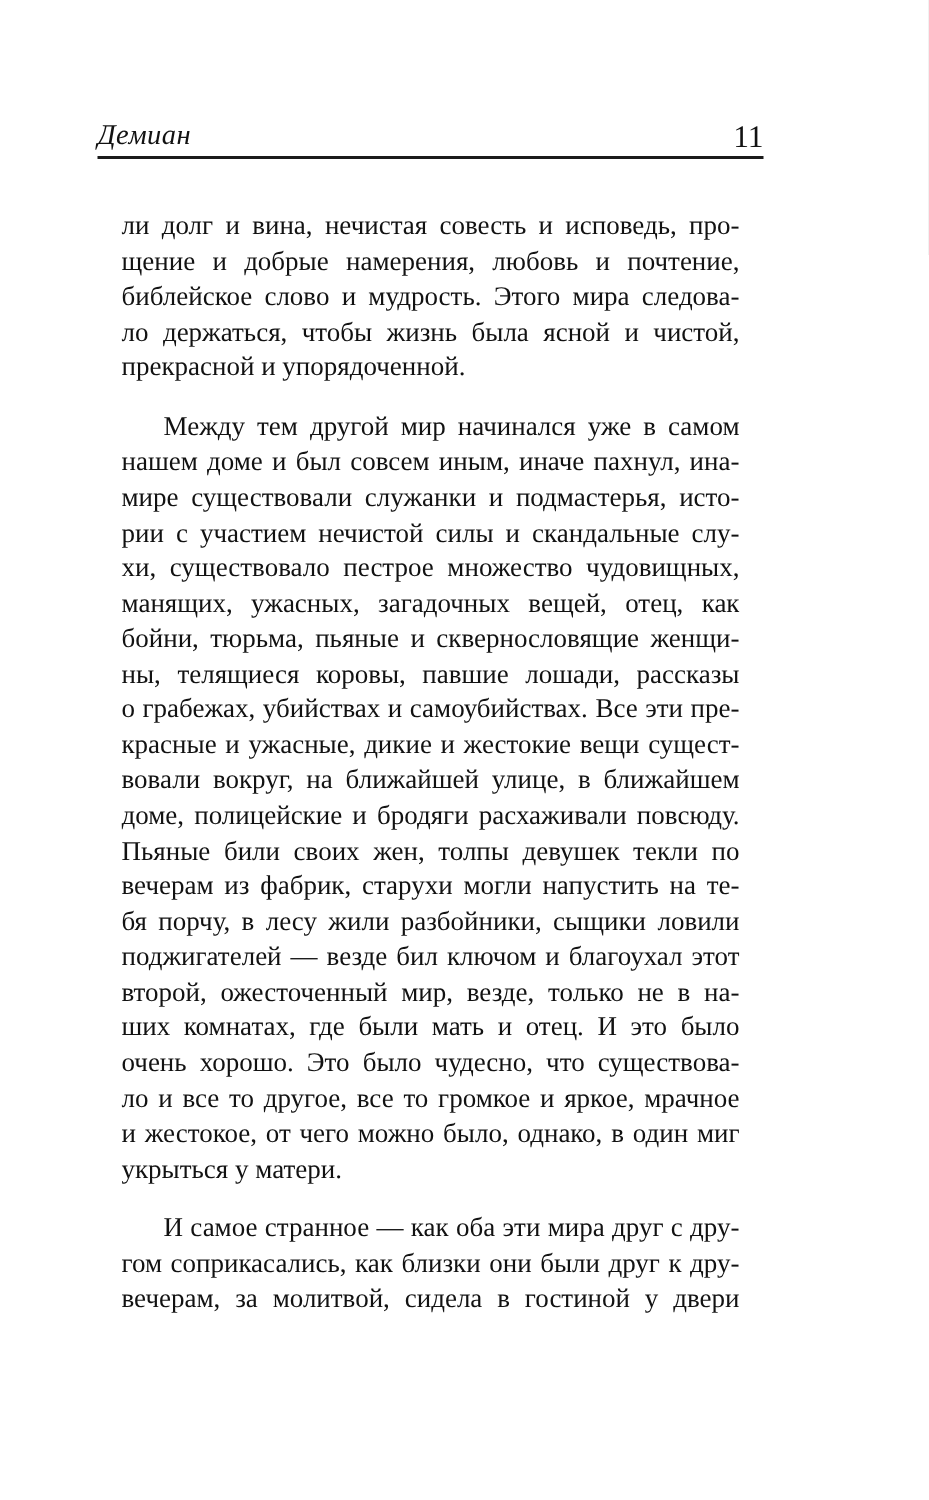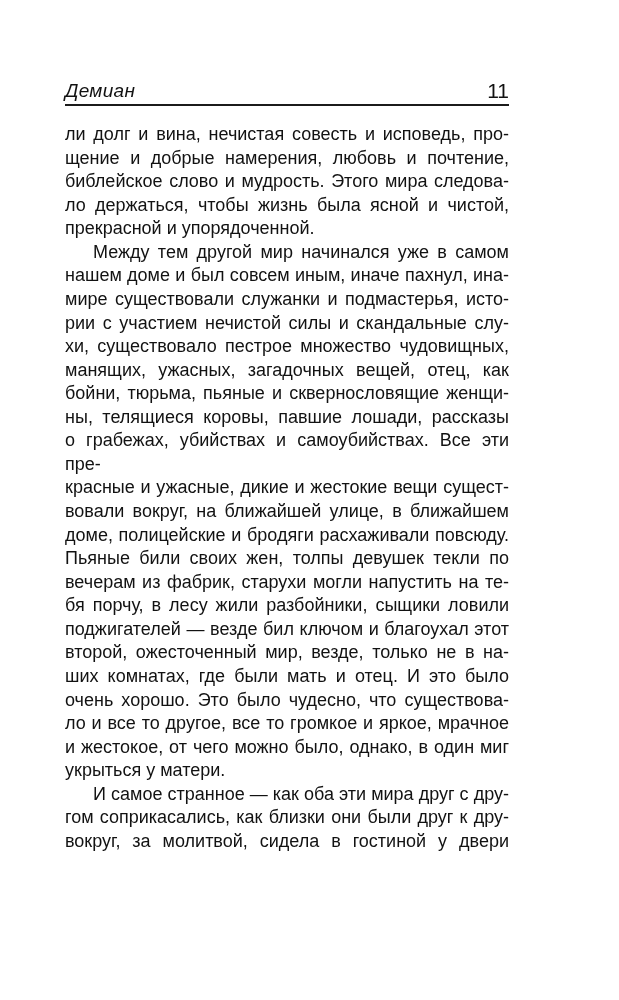--- a/index.html
+++ b/index.html
@@ -7,21 +7,21 @@
     padding: 0;
     background: #e8e8e8;
   }
   .page {
     position: relative;
     width: 619px;
     height: 1000px;
     margin: 0 auto;
     background: var(--page-bg, #ffffff);
     overflow: hidden;
-    font-family: Liberation Sans, sans-serif;
+    font-family: Liberation Serif, serif;
     color: var(--text-color, #121212);
   }
   .running-head {
     position: absolute;
     left: 65px;
     top: 76px;
     width: 444px;
     height: 26px;
     display: flex;
     justify-content: space-between;
@@ -47,21 +47,21 @@
   }
   .text-block {
     position: absolute;
     left: 65px;
     top: 123px;
     width: 444px;
     font-size: 18px;
     line-height: 23.56px;
   }
   .paragraph {
-    margin: 0;
+    margin: 16px;
   }
   .line {
     text-align: justify;
     text-align-last: justify;
     white-space: normal;
     overflow: hidden;
   }
   .line.indent {
     text-indent: 28px;
   }
@@ -109,17 +109,17 @@
         <div class="line">второй, ожесточенный мир, везде, только не в на-</div>
         <div class="line">ших комнатах, где были мать и отец. И это было</div>
         <div class="line">очень хорошо. Это было чудесно, что существова-</div>
         <div class="line">ло и все то другое, все то громкое и яркое, мрачное</div>
         <div class="line">и жестокое, от чего можно было, однако, в один миг</div>
         <div class="line flush-left">укрыться у матери.</div>
       </div>
       <div class="paragraph">
         <div class="line indent">И самое странное — как оба эти мира друг с дру-</div>
         <div class="line">гом соприкасались, как близки они были друг к дру-</div>
-        <div class="line">вокруг, за молитвой, сидела в гостиной у двери</div>
+        <div class="line">вечерам, за молитвой, сидела в гостиной у двери</div>
       </div>
     </div>
 
 </div>
 
 </body></html>

